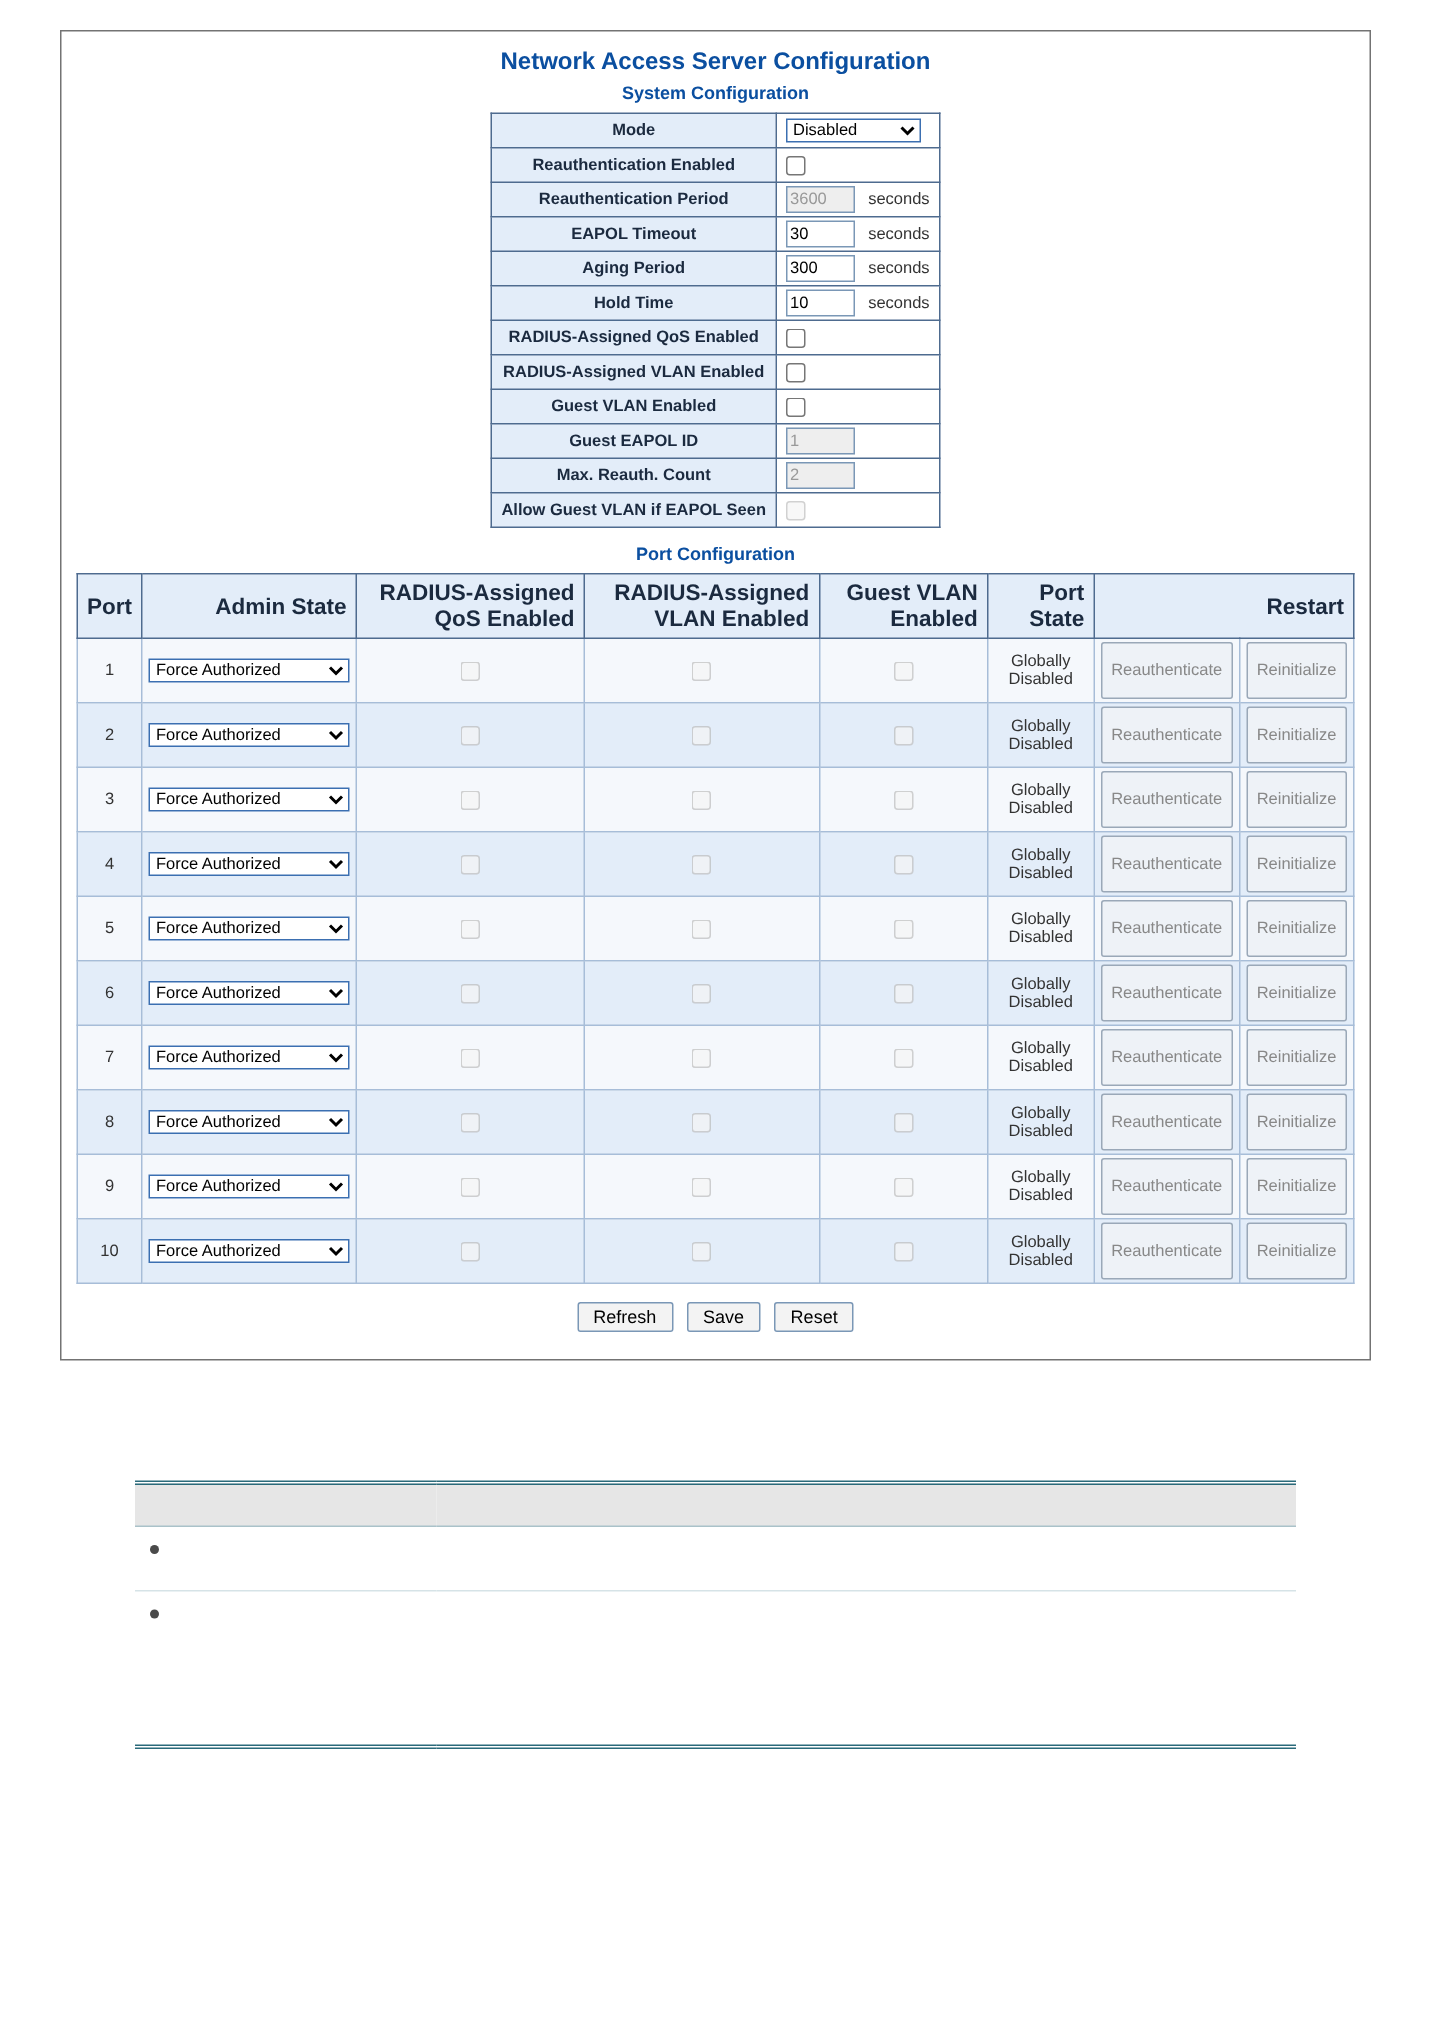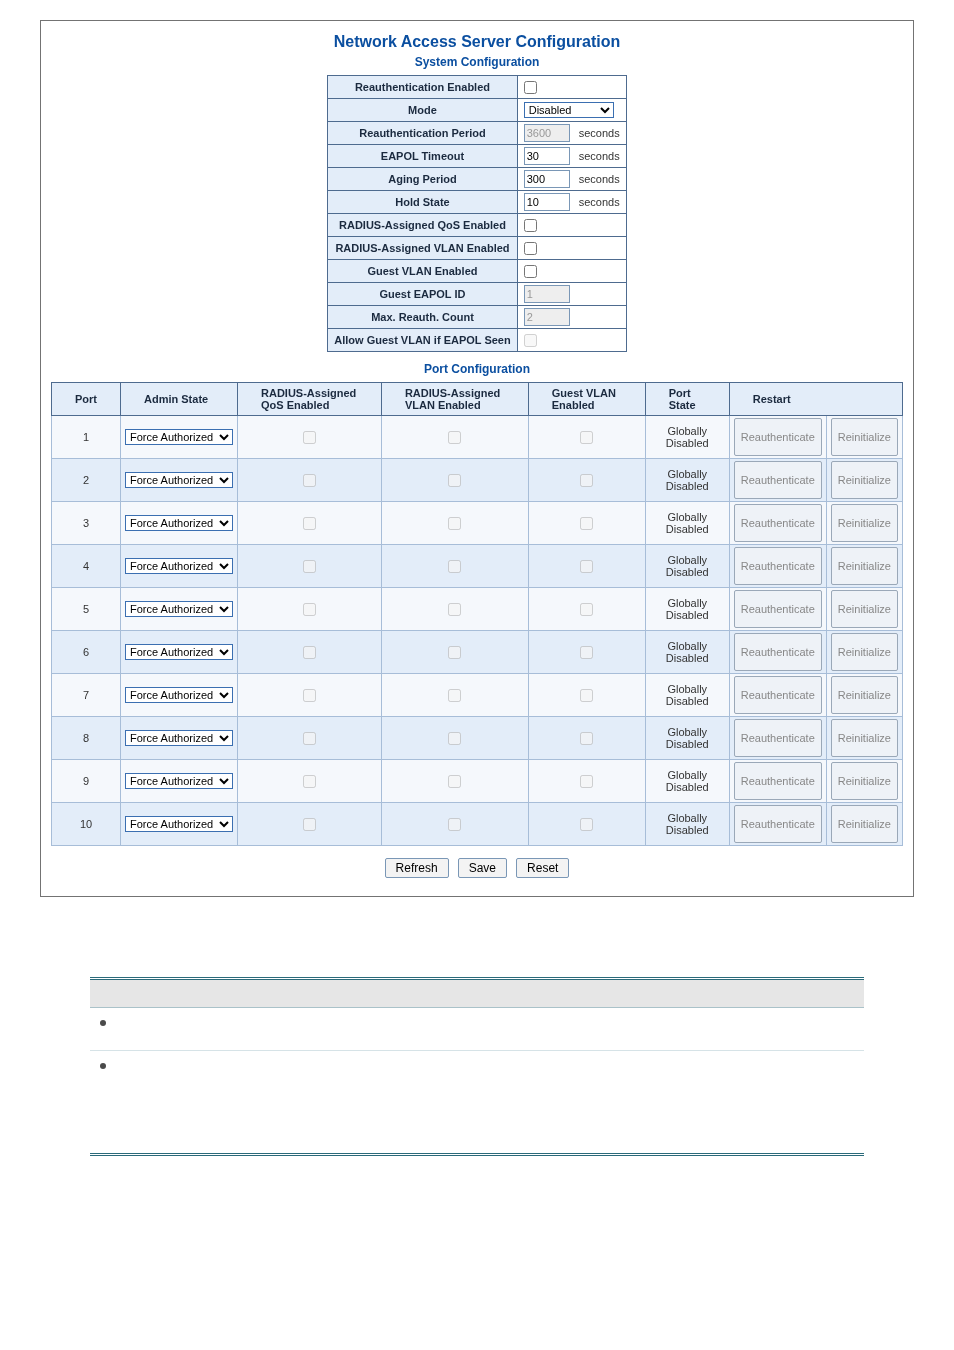--- a/index.html
+++ b/index.html
@@ -79,36 +79,36 @@
     
     table.portconf {
       border-collapse: collapse;
       width: 100%;
       margin-top: 4px;
     }
     table.portconf th {
       border: 1px solid #4e6b8f;
       background: #e3edf9;
       color: #1b2a3f;
-      font-size: 11px;
+      font-size: 15px;
       font-weight: bold;
-      text-align: left;
-      padding: 4px 23px;
+      text-align: right;
+      padding: 4px 6px;
     }
     table.portconf td {
       border: 1px solid #a7bdd8;
       font-size: 11px;
       text-align: center;
       padding: 2px 4px;
       height: 20px;
     }
     table.portconf tr.odd td { background: #f5f8fc; }
     table.portconf tr.even td { background: #e3edf9; }
     select.admin-sel {
-      width: 108px;
+      width: 134px;
       font-size: 11px;
       border: 1px solid #3b6fb1;
       background:#fff;
     }
     button.act {
       font-size: 11px;
       padding: 12px 6px;
       border: 1px solid #9aa8b8;
       background: #eef2f7;
       color: #888;
@@ -168,32 +168,32 @@
 <body>
 
 <div class="config-panel">
 
   <h1 class="main-title">Network Access Server Configuration</h1>
   <h2 class="sub-title">System Configuration</h2>
 
   <table class="sysconf">
     <tbody>
         <tr>
-      <td class="label">Reauthentication Enabled</td>
-      <td class="inp"><input type="checkbox" style=""></td>
-    </tr>
-    <tr>
       <td class="label">Mode</td>
       <td class="inp" colspan="1">
         <select class="mode-sel">
           <option>Disabled</option>
         </select>
       </td>
     </tr>
     <tr>
+      <td class="label">Reauthentication Enabled</td>
+      <td class="inp"><input type="checkbox" style=""></td>
+    </tr>
+    <tr>
       <td class="label">Reauthentication Period</td>
       <td class="inp">
         <input class="num" disabled="" value="3600" style="">
         <span class="unit">seconds</span>
       </td>
     </tr>
     <tr>
       <td class="label">EAPOL Timeout</td>
       <td class="inp">
         <input class="num" value="30" style="">
@@ -201,21 +201,21 @@
       </td>
     </tr>
     <tr>
       <td class="label">Aging Period</td>
       <td class="inp">
         <input class="num" value="300" style="">
         <span class="unit">seconds</span>
       </td>
     </tr>
     <tr>
-      <td class="label">Hold State</td>
+      <td class="label">Hold Time</td>
       <td class="inp">
         <input class="num" value="10" style="">
         <span class="unit">seconds</span>
       </td>
     </tr>
     <tr>
       <td class="label">RADIUS-Assigned QoS Enabled</td>
       <td class="inp"><input type="checkbox" style=""></td>
     </tr>
     <tr>

